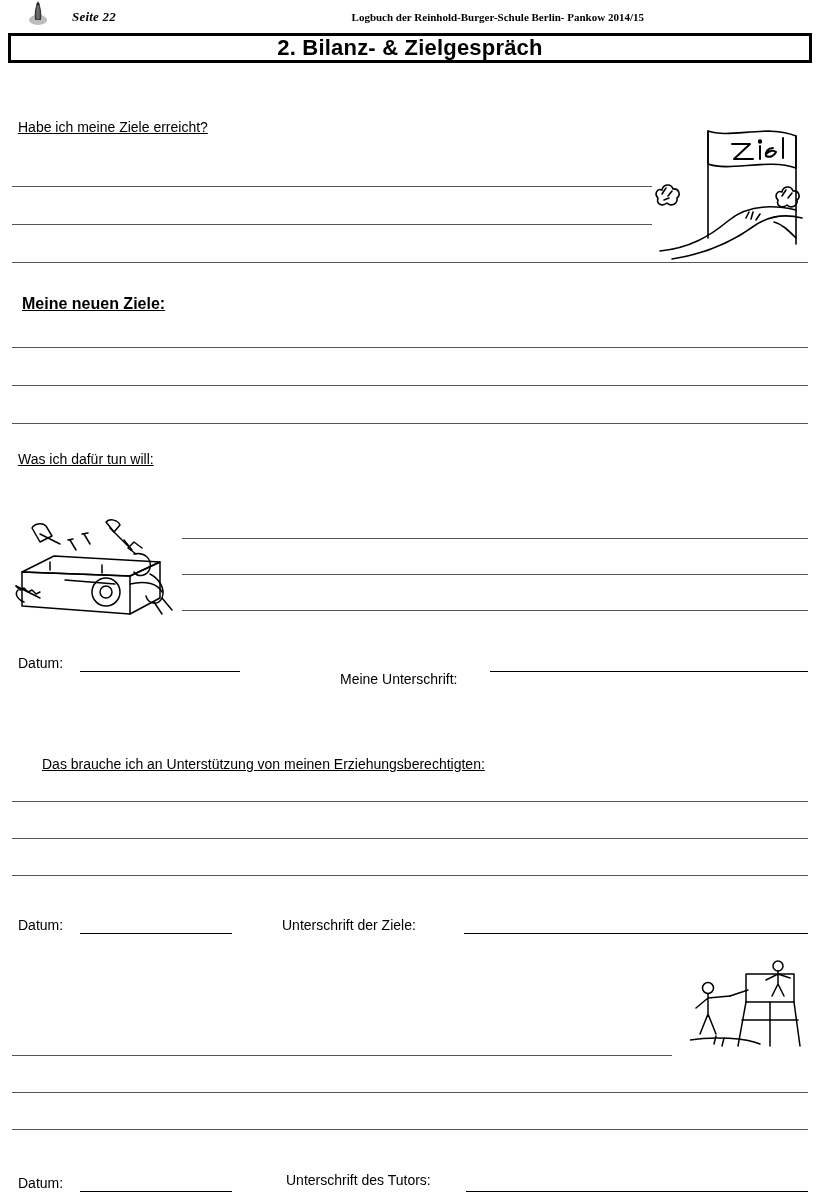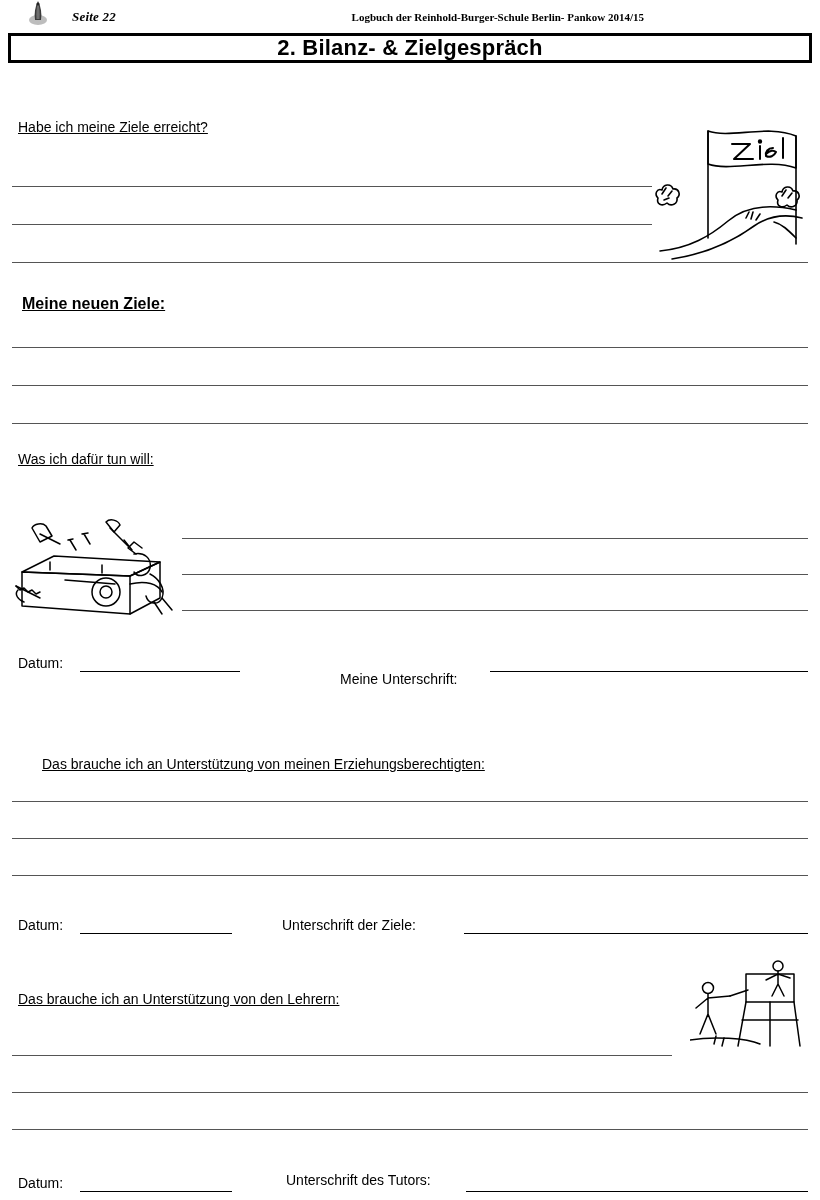--- a/index.html
+++ b/index.html
@@ -233,21 +233,20 @@
   <div class="rule" style="left:12px; top:801px; width:796px;"></div>
   <div class="rule" style="left:12px; top:838px; width:796px;"></div>
   <div class="rule" style="left:12px; top:875px; width:796px;"></div>
 
   <div class="lbl" style="left:18px; top:917px;">Datum:</div>
   <div class="fill-line" style="left:80px; top:933px; width:152px;"></div>
 
   <div class="lbl" style="left:282px; top:917px;">Unterschrift der Ziele:</div>
   <div class="fill-line" style="left:464px; top:933px; width:344px;"></div>
 
-  <div class="lbl lbl-it-ul" style="left:18px; top:991px;">Das brauche ich an Unterstützung von den Lehrern:</div>
 
   <div class="art" style="left:690px; top:960px;">
     <svg width="118" height="92" viewBox="0 0 118 92">
       <g fill="none" stroke="#000" stroke-width="1.5" stroke-linecap="round" stroke-linejoin="round">
 
         <path d="M56 14 L104 14 L104 42 L56 42 Z"></path>
         <path d="M56 42 L48 86 M104 42 L110 86 M80 42 L80 86"></path>
         <path d="M52 60 L108 60"></path>
 
         <circle cx="88" cy="6" r="5"></circle>

